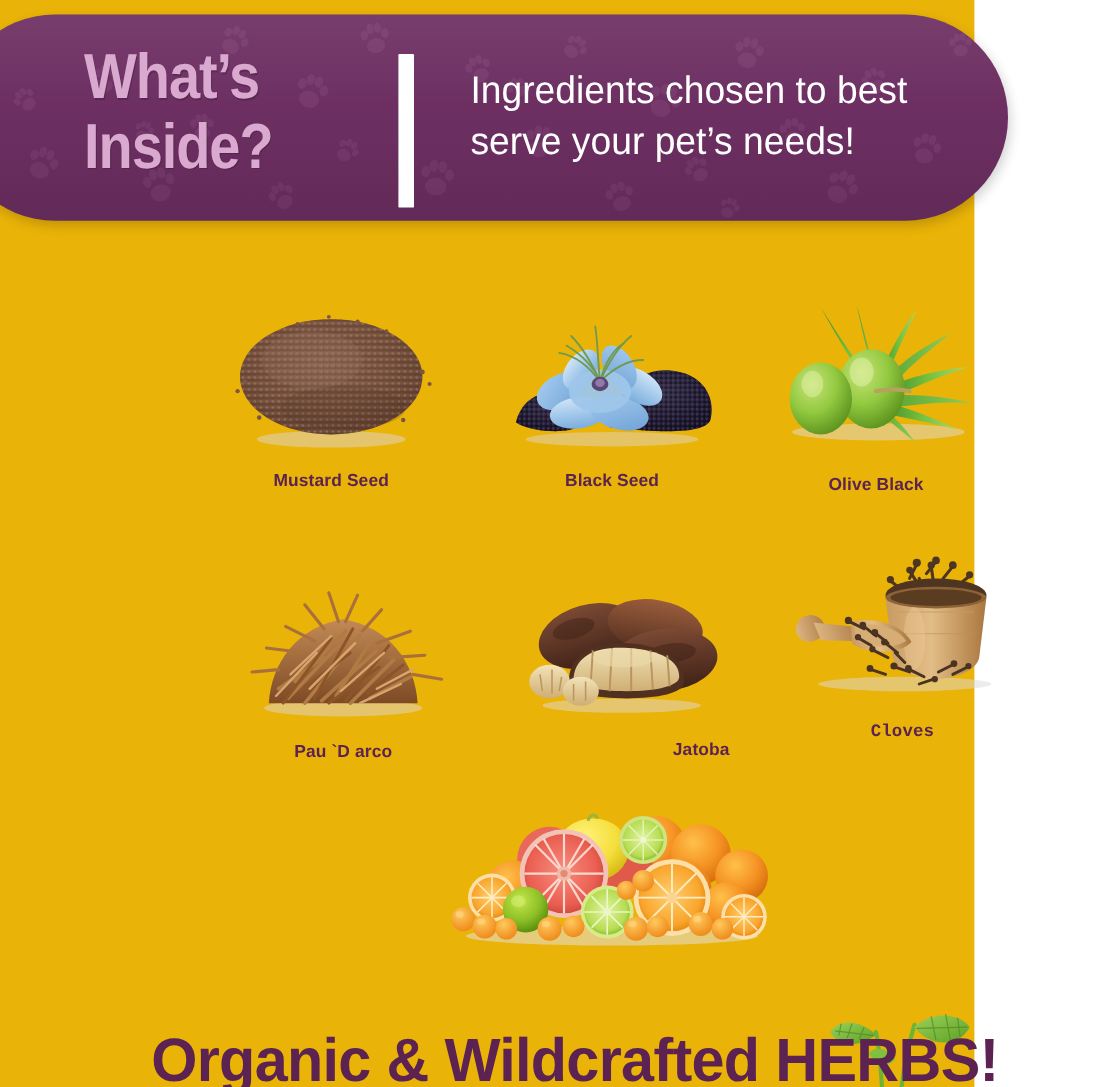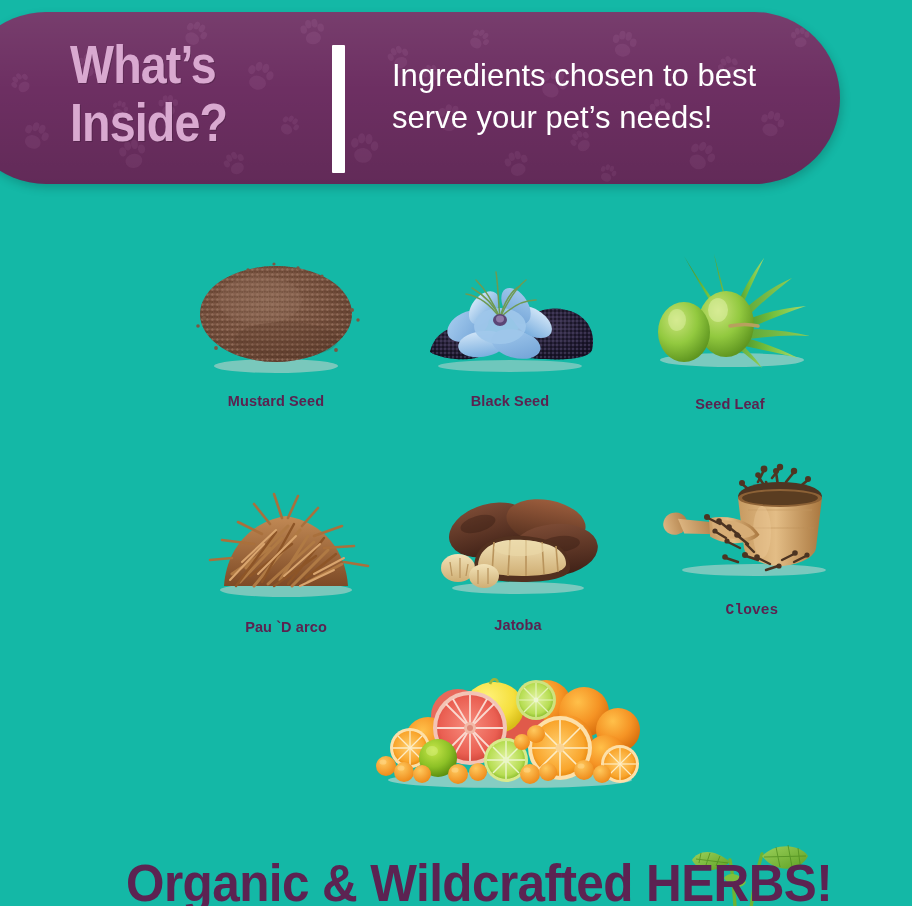--- a/index.html
+++ b/index.html
@@ -3,21 +3,21 @@
 <meta charset="utf-8">
 <style>
   html,body{margin:0;padding:0;}
   body{
     width:922px;height:906px;
     background:#ffffff;
     font-family:"Liberation Sans", sans-serif;
     overflow:hidden;
     position:relative;
   }
-  .page{position:relative;width:912px;height:906px;background:#14b8a6;}
+  .page{position:relative;width:812px;height:906px;background:#eab308;}
 
   
   .banner{
     position:absolute;left:-40px;top:12px;width:880px;height:172px;
     background:#6d2f62;
     border-radius:86px;
     overflow:hidden;
     box-shadow:2px 4px 10px rgba(0,0,0,.18);
   }
   .banner .sheen{
@@ -266,21 +266,21 @@
         <path d="M92 88 C104 98 114 108 122 120 C110 110 98 100 90 94 Z" fill="url(#lfB)"></path>
       </g>
 
       <ellipse cx="86" cy="76" rx="28" ry="33" fill="url(#oliv)"></ellipse>
       <ellipse cx="44" cy="84" rx="26" ry="30" fill="url(#oliv)"></ellipse>
       <ellipse cx="78" cy="62" rx="10" ry="12" fill="#e4f3ad" opacity=".5"></ellipse>
       <ellipse cx="37" cy="72" rx="9" ry="11" fill="#e4f3ad" opacity=".45"></ellipse>
 
       <path d="M90 78 C100 76 110 76 118 78" stroke="#b8a05e" stroke-width="3.5" fill="none" stroke-linecap="round"></path>
     </svg>
-    <div class="caption" style="left:0;top:148px;width:180px;">Seed Leaf</div>
+    <div class="caption" style="left:0;top:148px;width:180px;">Olive Black</div>
   </div>
 
   <div class="grid-item" style="left:196px;top:478px;width:180px;height:170px;">
     <svg class="photo" width="180" height="125" viewBox="0 0 180 125">
       <defs>
         <linearGradient id="barkG" x1="0" y1="0" x2="0" y2="1">
           <stop offset="0%" stop-color="#c28a55"></stop>
           <stop offset="100%" stop-color="#7d4a26"></stop>
         </linearGradient>
       </defs>
@@ -372,21 +372,21 @@
       <ellipse cx="30" cy="96" rx="17" ry="14" fill="url(#pulp)"></ellipse>
       <ellipse cx="56" cy="104" rx="15" ry="12" fill="url(#pulp)"></ellipse>
       <g stroke="#bb9760" stroke-width="1.3" fill="none">
         <path d="M22 90 L24 104"></path>
           <path d="M32 86 L32 106"></path>
           <path d="M40 92 L38 104"></path>
         <path d="M50 98 L50 112"></path>
           <path d="M60 96 L60 112"></path>
       </g>
     </svg>
-    <div class="caption" style="left:0;top:145px;width:180px;">Jatoba</div>
+    <div class="caption" style="left:0;top:145px;width:180px;text-align:right;">Jatoba</div>
   </div>
 
   <div class="grid-item" style="left:662px;top:452px;width:180px;height:175px;font-family:Liberation Mono, monospace;">
     <svg class="photo" width="180" height="130" viewBox="0 0 180 130">
       <defs>
         <linearGradient id="woodG" x1="0" y1="0" x2="1" y2="0">
           <stop offset="0%" stop-color="#c79a61"></stop>
           <stop offset="45%" stop-color="#e3bd86"></stop>
           <stop offset="100%" stop-color="#a9773f"></stop>
         </linearGradient>

